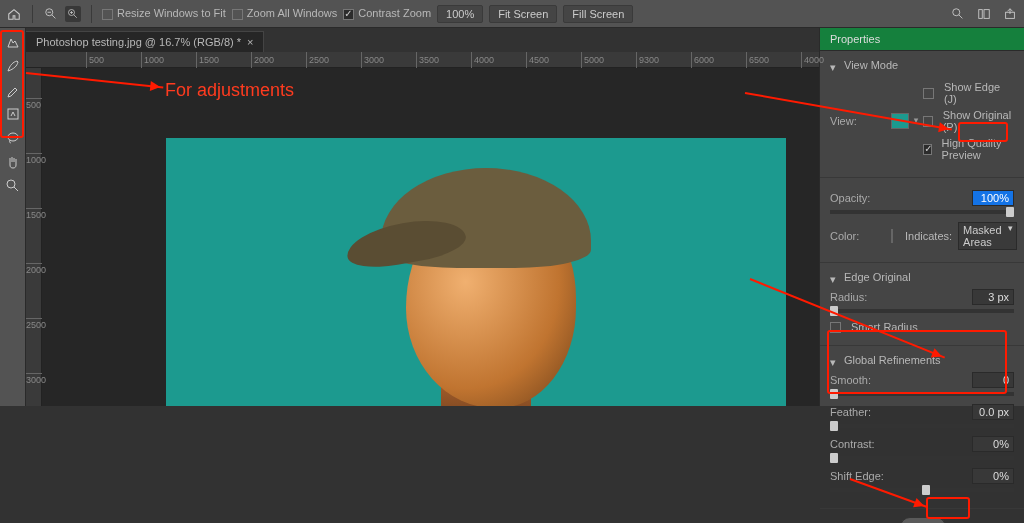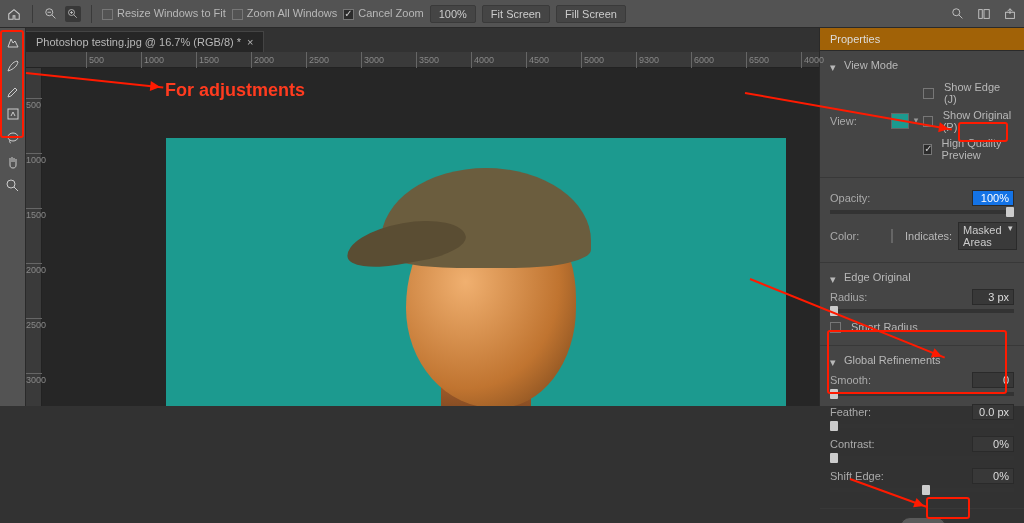--- a/index.html
+++ b/index.html
@@ -30,21 +30,21 @@
   .head{position:absolute;left:120px;top:60px;width:170px;height:210px;background:radial-gradient(ellipse at 35% 40%,#f0b070 0%,#c07430 60%,#6a3d18 100%);border-radius:50% 45% 48% 55% / 55% 50% 50% 50%;}
   .neck{position:absolute;left:155px;top:240px;width:90px;height:70px;background:linear-gradient(#a8602c,#5a3318);border-radius:0 0 20px 20px;}
   .cap{position:absolute;left:95px;top:30px;width:210px;height:100px;background:#6b5d3e;border-radius:55% 55% 40% 40% / 80% 80% 20% 20%;}
   .brim{position:absolute;left:60px;top:85px;width:120px;height:40px;background:#5a4d33;border-radius:50% 50% 40% 40%/60% 60% 40% 40%;transform:rotate(-10deg);}
   .shirt{position:absolute;left:60px;top:290px;width:320px;height:120px;background:#283127;border-radius:40% 40% 0 0/60% 60% 0 0;}
   .annotation{position:absolute;color:#ff3b1f;font-size:18px;font-weight:500;}
   .redbox{position:absolute;border:2px solid #ff1a00;border-radius:3px;}
   .arrow-line{position:absolute;background:#ff1a00;height:2px;transform-origin:left center;}
   .arrow-line::after{content:"";position:absolute;right:-2px;top:-4px;border:5px solid transparent;border-left:10px solid #ff1a00;}
   .panel{width:205px;background:#454545;border-left:1px solid #2a2a2a;display:flex;flex-direction:column;font-size:10px;}
-  .panel-tab{background:#a16207;padding:5px 10px;border-bottom:1px solid #2a2a2a;color:#ddd;font-size:11px;}
+  .panel-tab{background:#15803d;padding:5px 10px;border-bottom:1px solid #2a2a2a;color:#ddd;font-size:11px;}
   .section{padding:8px 10px;border-bottom:1px solid #383838;}
   .sec-head{display:flex;align-items:center;gap:6px;color:#999;margin-bottom:6px;cursor:pointer;}
   .chev{width:8px;height:8px;display:inline-block;}
   .row{display:flex;align-items:center;margin:4px 0;gap:6px;}
   .lbl{flex:0 0 55px;color:#aaa;}
   .numbox{background:#383838;border:1px solid #2a2a2a;padding:1px 4px;width:42px;text-align:right;color:#ddd;}
   .numbox.sel{background:#1473e6;color:#fff;}
   .slider{height:4px;background:#333;position:relative;margin:4px 0 8px 0;}
   .slider .thumb{position:absolute;top:-3px;width:8px;height:10px;background:#ccc;border-radius:1px;}
   .sw{width:22px;height:14px;background:#1c9a8f;border:1px solid #666;}
@@ -77,21 +77,21 @@
     <svg width="14" height="14" viewBox="0 0 16 16">
         <circle cx="6" cy="6" r="4" fill="none" stroke="#ccc"></circle>
         <line x1="9" y1="9" x2="13" y2="13" stroke="#ccc"></line>
         <line x1="6" y1="4" x2="6" y2="8" stroke="#ccc"></line>
         <line x1="4" y1="6" x2="8" y2="6" stroke="#ccc"></line>
       </svg>
   </span>
   <span class="sep"></span>
   <span><span class="ck"></span><span>Resize Windows to Fit</span></span>
   <span><span class="ck"></span><span>Zoom All Windows</span></span>
-  <span><span class="ck on"></span><span>Cancel Zoom</span></span>
+  <span><span class="ck on"></span><span>Contrast Zoom</span></span>
   <span class="tbtn">100%</span>
   <span class="tbtn">Fit Screen</span>
   <span class="tbtn">Fill Screen</span>
   <div class="top-right">
     <span class="icn">
         <svg width="14" height="14" viewBox="0 0 16 16">
           <circle cx="6" cy="6" r="4" fill="none" stroke="#ccc"></circle>
           <line x1="9" y1="9" x2="13" y2="13" stroke="#ccc"></line>
         </svg>
       </span>
@@ -309,20 +309,20 @@
           </svg>
         </span>
       <span style="flex:1"></span>
       <span class="pbtn">OK</span>
       <span class="pbtn" style="background:transparent;border:none;">Cancel</span>
     </div>
   </div>
 </div>
 
 <div class="redbox" style="left:0px;top:30px;width:24px;height:108px;"></div>
-<div class="annotation" style="left:165px;top:80px;font-weight:bold;">For adjustments</div>
+<div class="annotation" style="left:165px;top:80px;">For adjustments</div>
 <div class="arrow-line" style="left:26px;top:72px;width:138px;transform:rotate(6deg);"></div>
 <div class="arrow-line" style="left:745px;top:92px;width:210px;transform:rotate(10deg);"></div>
 <div class="redbox" style="left:958px;top:122px;width:50px;height:20px;"></div>
 <div class="arrow-line" style="left:750px;top:278px;width:210px;transform:rotate(22deg);"></div>
 <div class="redbox" style="left:827px;top:330px;width:180px;height:64px;"></div>
 <div class="arrow-line" style="left:850px;top:478px;width:82px;transform:rotate(20deg);"></div>
 <div class="redbox" style="left:926px;top:497px;width:44px;height:22px;"></div>
 
 </body></html>

